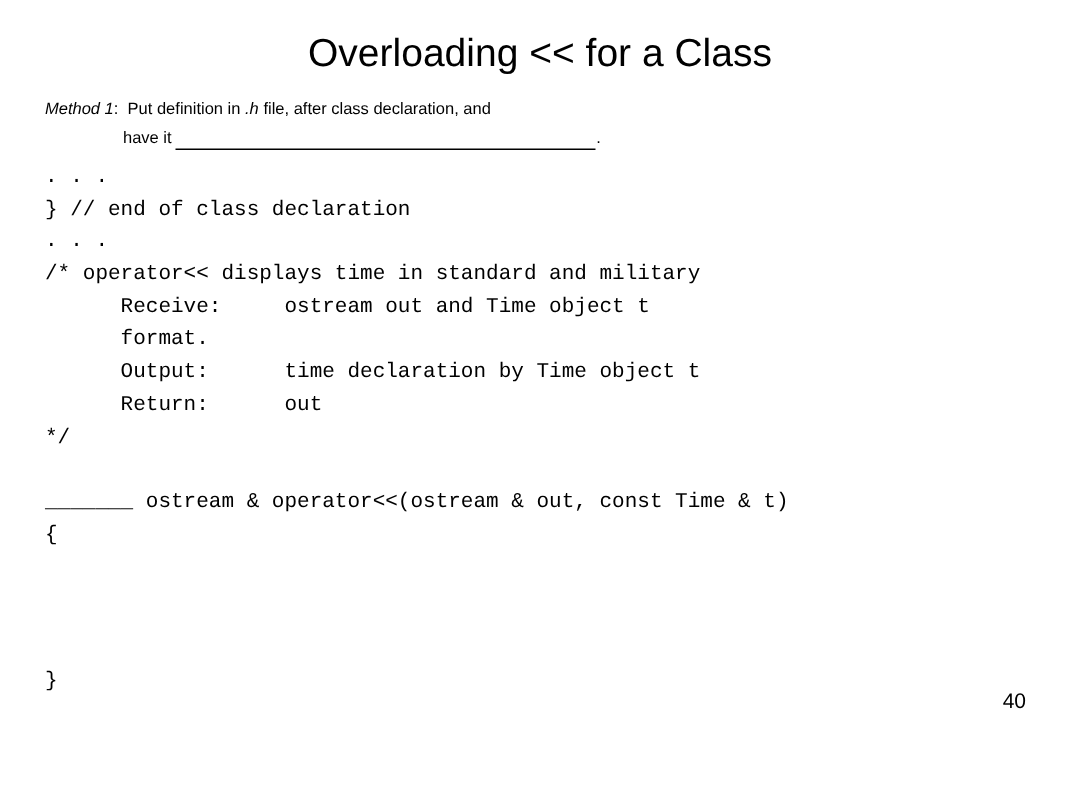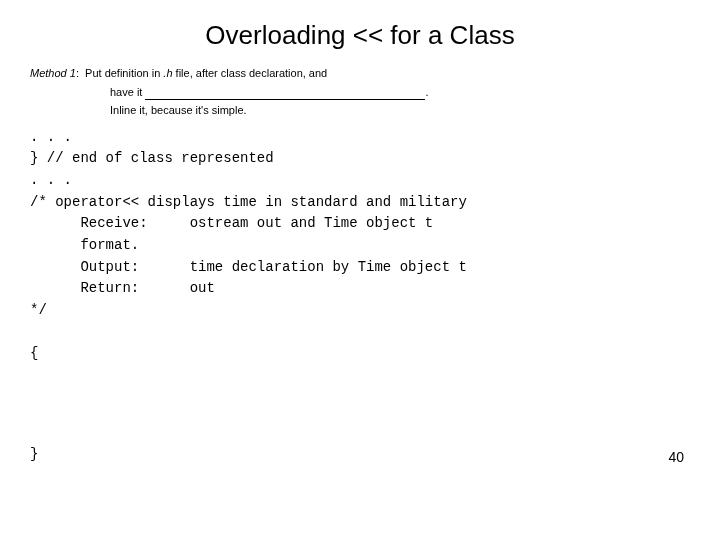--- a/index.html
+++ b/index.html
@@ -30,41 +30,41 @@
     .method-line {
       font-size: 11px;
       color: #000;
       margin-bottom: 2px;
       line-height: 1.5;
     }
     .italic {
       font-style: italic;
     }
     .indent1 {
-      margin-left: 80px;
+      margin-left: 52px;
     }
     .underline-blank {
       display: inline-block;
       border-bottom: 1px solid #000;
       width: 280px;
       vertical-align: bottom;
     }
     .code-block {
       font-family: 'Courier New', Courier, monospace;
       font-size: 14px;
       color: #000;
       margin-top: 8px;
       line-height: 1.55;
     }
     .code-line {
       white-space: pre;
     }
     .footer {
       position: absolute;
-      bottom: 15px;
+      bottom: 5px;
       right: 36px;
       font-size: 14px;
       color: #000;
       text-align: right;
     }
     .footer-brace {
       position: absolute;
       bottom: 18px;
       left: 30px;
       font-family: 'Courier New', Courier, monospace;
@@ -82,34 +82,32 @@
   <div class="method-line">
     <span class="italic">Method 1</span><span>:</span>&nbsp;
     <span>Put definition in </span><span class="italic">.h</span><span> file, after class declaration, and</span>
   </div>
 
   <div class="method-line indent1">
     <span>have it</span>
     <span class="underline-blank"></span><span>.</span>
   </div>
 
-  <div class="method-line indent1">
-    <span>Inline it, because it's simple.</span>
-  </div>
 
   <div class="code-block">
     <div class="code-line">. . .</div>
-    <div class="code-line">} // end of class represented</div>
+    <div class="code-line">} // end of class declaration</div>
     <div class="code-line">. . .</div>
     <div class="code-line">/* operator&lt;&lt; displays time in standard and military</div>
     <div class="code-line">      Receive:     ostream out and Time object t</div>
     <div class="code-line">      format.</div>
     <div class="code-line">      Output:      time declaration by Time object t</div>
     <div class="code-line">      Return:      out</div>
     <div class="code-line">*/</div>
     <div class="code-line">&nbsp;</div>
+    <div class="code-line">_______ ostream &amp; operator&lt;&lt;(ostream &amp; out, const Time &amp; t)</div>
     <div class="code-line">{</div>
   </div>
 
   <div class="footer">40</div>
   <div class="footer-brace">}</div>
 
 </div>
 
 </body></html>

